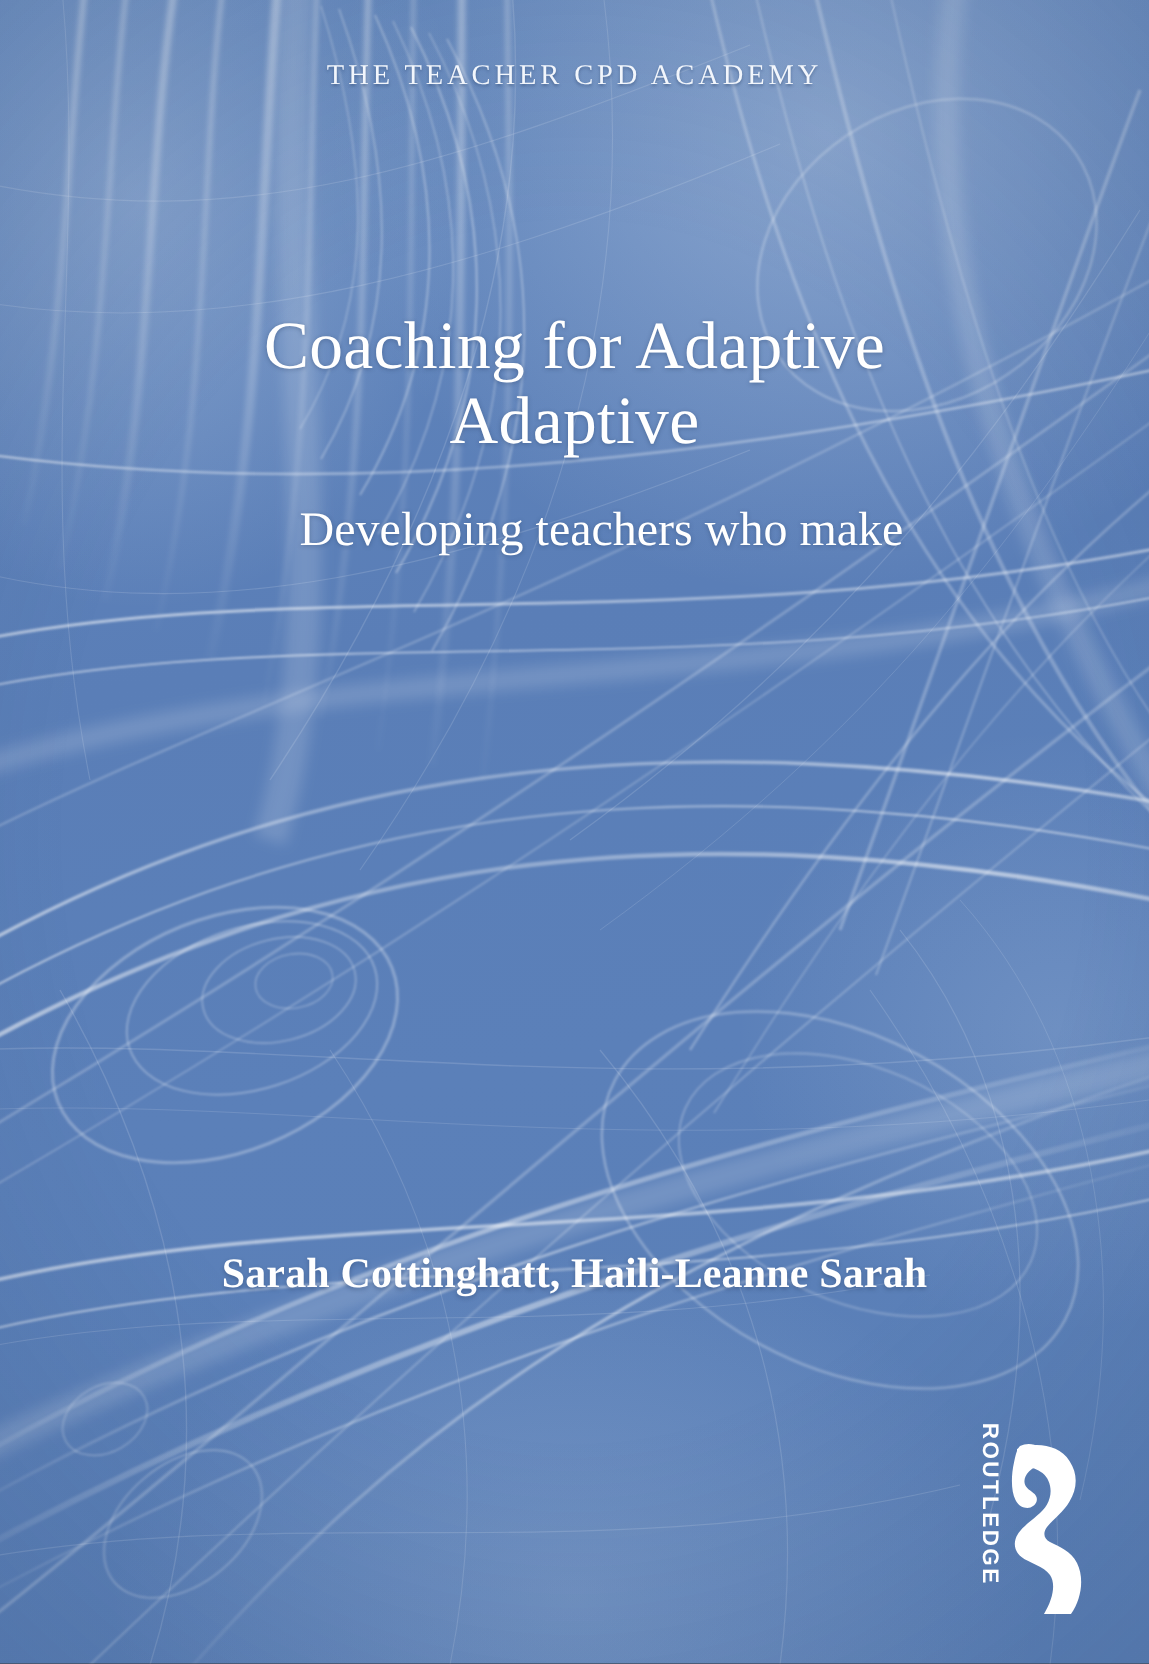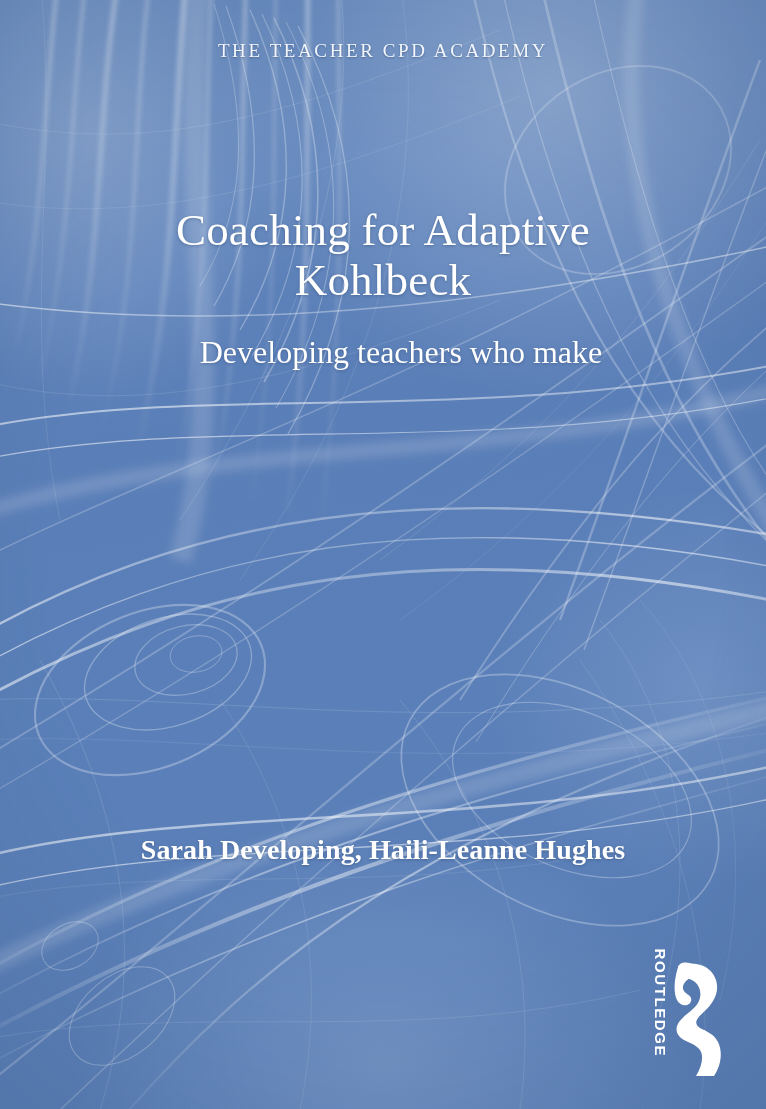--- a/index.html
+++ b/index.html
@@ -257,29 +257,29 @@
       <path d="M640 600 C 730 700, 756 850, 720 1000" stroke-width="0.6"></path>
     </g>
   </svg>
 
   <div id="bg-vignette" class="bg-layer"></div>
 
   <div id="series-title" class="txt">THE TEACHER CPD ACADEMY</div>
 
   <div id="book-title" class="txt">
     <span class="line">Coaching for Adaptive</span>
-    <span class="line">Kohlbeck</span>
+    <span class="line">Adaptive</span>
   </div>
 
   <div id="book-subtitle" class="txt">
     <span class="line">Developing teachers who make</span>
   </div>
 
   <div id="authors" class="txt">
-    <span class="line">Sarah Developing, Haili-Leanne Hughes</span>
+    <span class="line">Sarah Cottinghatt, Haili-Leanne Sarah</span>
   </div>
 
   <div id="publisher-logo">
     <div id="logo-wordmark">ROUTLEDGE</div>
     <svg id="logo-mark" viewBox="0 0 56 118">
       <path fill="#ffffff" d="
         M10 6
         C 22 1, 38 3, 45 14
         C 51 23, 50 33, 45 41
         C 41 48, 34 53, 30 58

